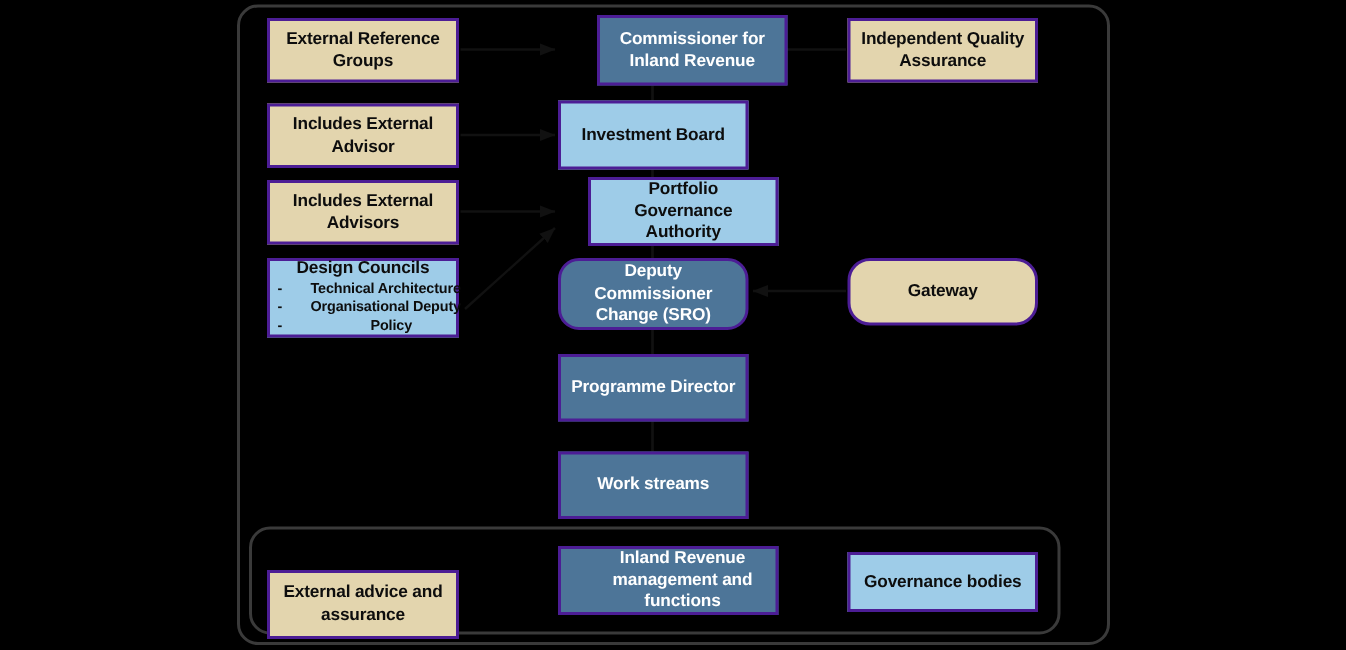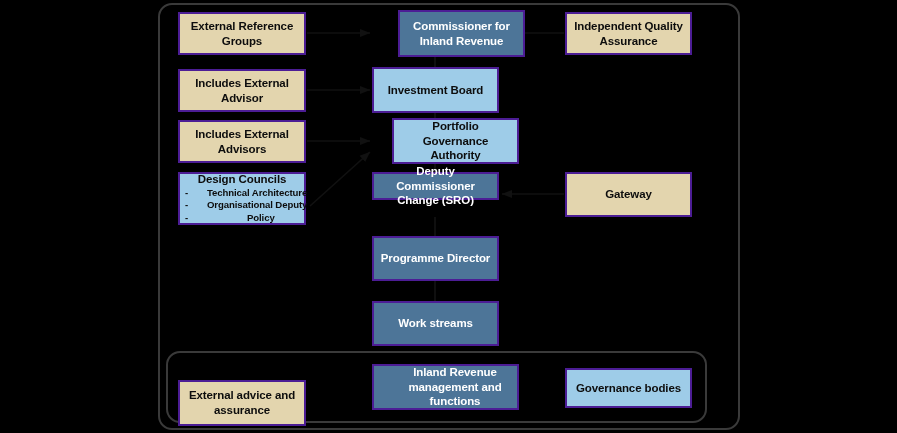--- a/index.html
+++ b/index.html
@@ -180,37 +180,37 @@
   </div>
 
   <div class="box lightblue" style="left:372px; top:67px; width:127px; height:46px;">
     <span>Investment Board</span>
   </div>
 
   <div class="box lightblue" style="left:372px; top:118px; width:127px; height:46px;margin-left:20px;">
     <span>Portfolio Governance Authority</span>
   </div>
 
-  <div class="box slate" style="left:372px; top:172px; width:127px; height:28px;">
+  <div class="box slate" style="left:372px; top:172px; width:127px; height:48px;border-radius:14px;">
     <span>Deputy Commissioner Change (SRO)</span>
   </div>
 
   <div class="box slate" style="left:372px; top:236px; width:127px; height:45px;">
     <span>Programme Director</span>
   </div>
 
   <div class="box slate" style="left:372px; top:301px; width:127px; height:45px;">
     <span>Work streams</span>
   </div>
 
   <div class="box tan" style="left:565px; top:12px; width:127px; height:43px;">
     <span>Independent Quality Assurance</span>
   </div>
 
-  <div class="box tan" style="left:565px; top:172px; width:127px; height:45px;">
+  <div class="box tan" style="left:565px; top:172px; width:127px; height:45px;border-radius:15px;">
     <span>Gateway</span>
   </div>
 
   <div class="legend-frame"></div>
 
   <div class="box tan" style="left:178px; top:380px; width:128px; height:46px;">
     <span>External advice and assurance</span>
   </div>
 
   <div class="box slate" style="left:372px; top:364px; width:147px; height:46px;padding-left:24px;">

